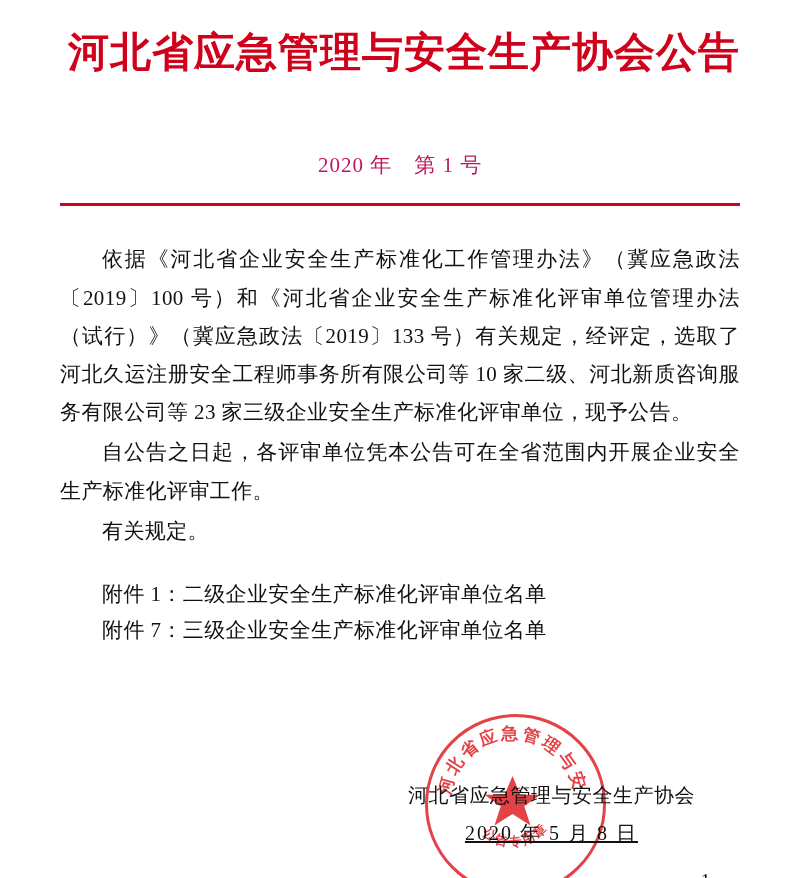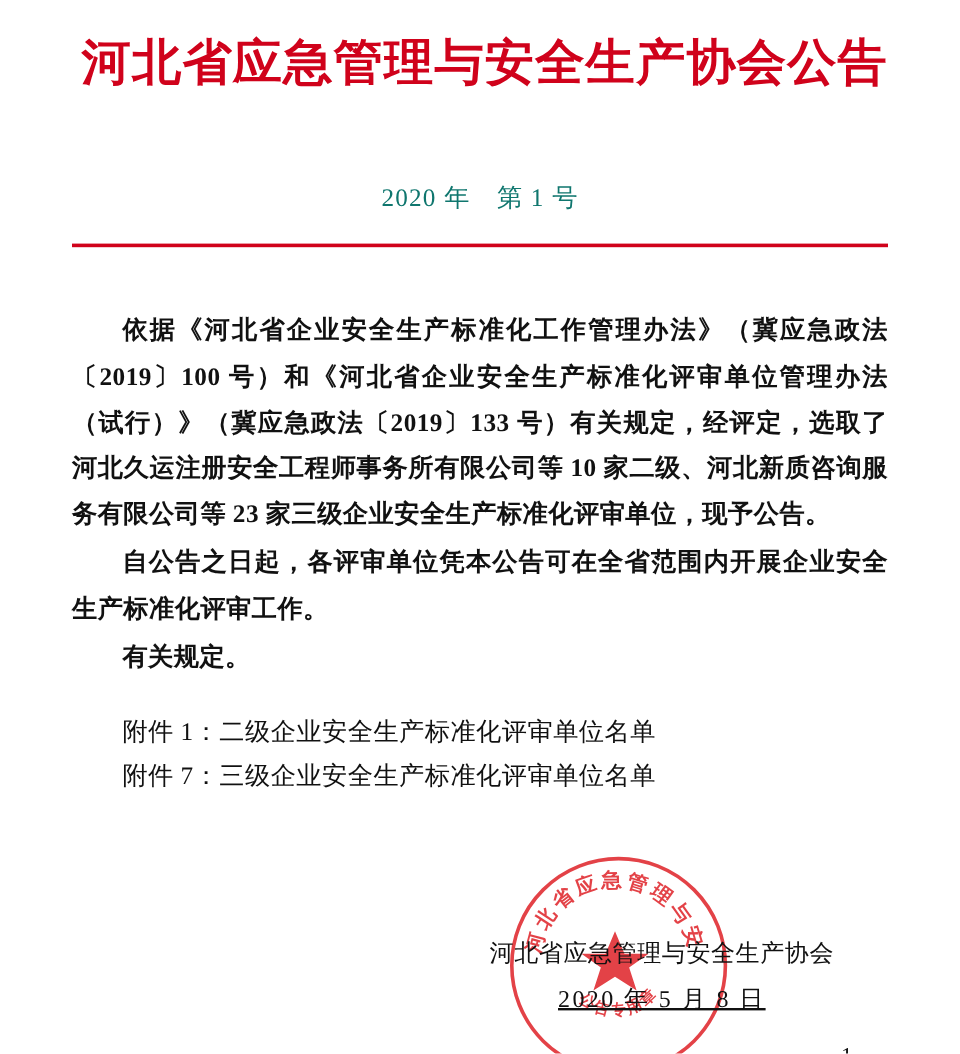--- a/index.html
+++ b/index.html
@@ -30,37 +30,36 @@
     font-weight: bold;
     font-size: 41px;
     letter-spacing: 1px;
     line-height: 1.3;
     white-space: nowrap;
   }
   .doc-number {
     margin-top: 72px;
     text-align: center;
     font-size: 21px;
-    color: #0f766e;
+    color: #be185d;
     letter-spacing: 1px;
   }
   .red-rule {
     margin-top: 24px;
     height: 3px;
     background: #d0021b;
     width: 100%;
   }
   .body-text {
-    margin-top: 50px;
+    margin-top: 34px;
     font-size: 21px;
     line-height: 1.82;
     text-align: justify;
     text-justify: inter-ideograph;
     letter-spacing: 0.4px;
-    font-weight: bold;
   }
   .para {
     text-indent: 2em;
     margin: 0 0 2px 0;
   }
   .attachments {
     margin-top: 26px;
     font-size: 21px;
     line-height: 1.72;
     letter-spacing: 0.4px;

